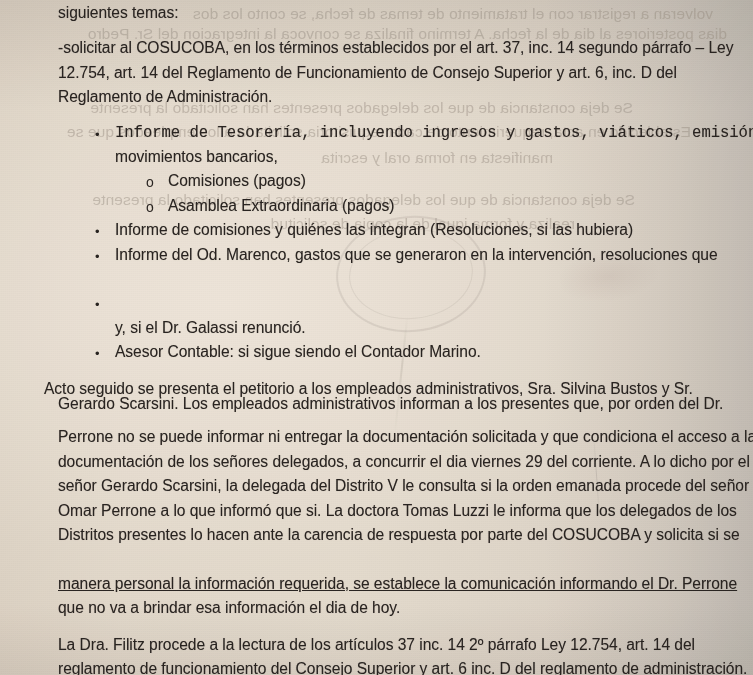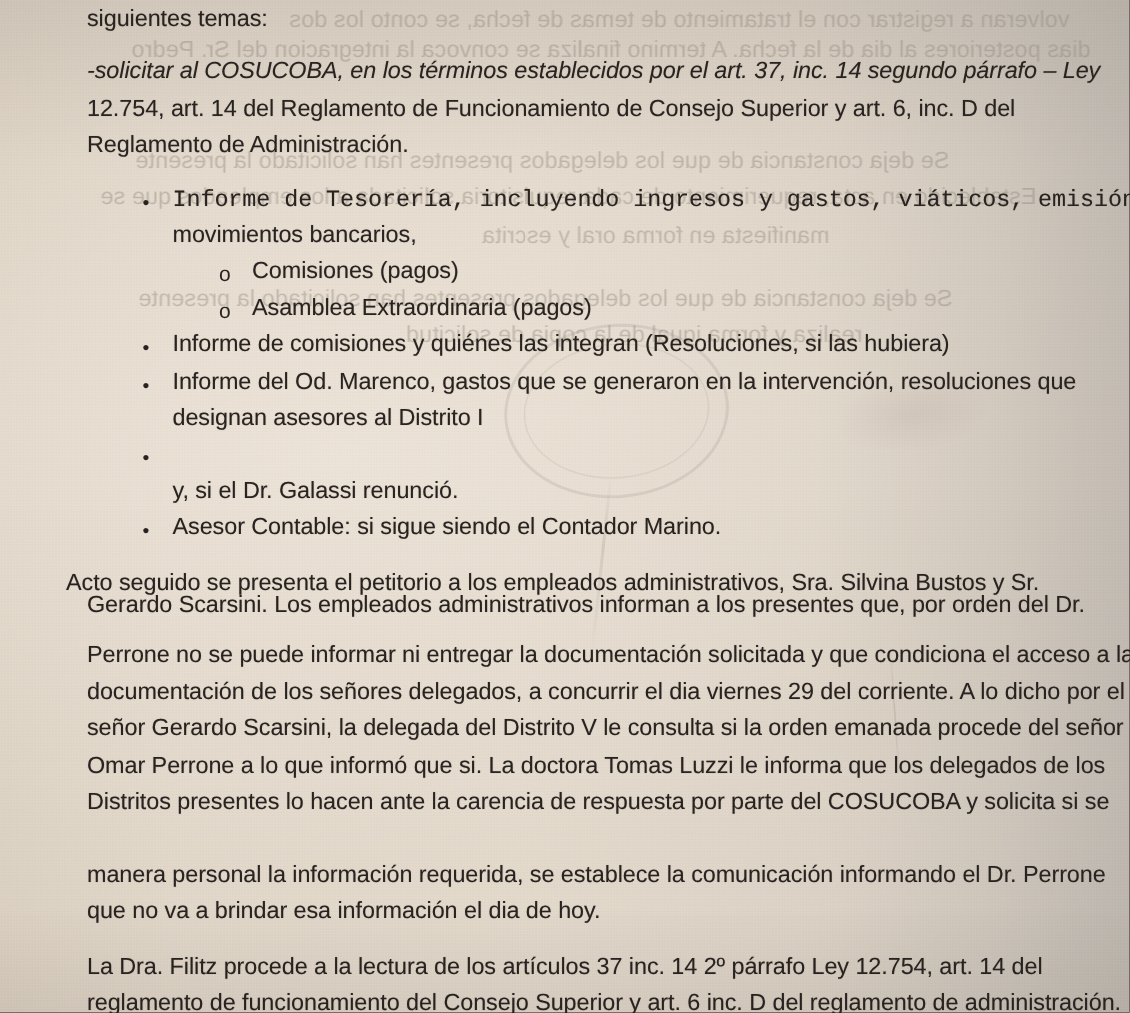--- a/index.html
+++ b/index.html
@@ -164,46 +164,45 @@
       <div class="bleed-line" style="left: 26px; top: 22px;">dias posteriores al dia de la fecha. A termino finaliza se convoca la integracion del Sr. Pedro</div>
       <div class="bleed-line" style="left: 120px; top: 96px;">Se deja constancia de que los delegados presentes han solicitado la presente</div>
       <div class="bleed-line" style="left: 62px; top: 120px;">Establecido en acta, requerimiento de cada requisitoria solicitada a los empleados que se</div>
       <div class="bleed-line" style="left: 200px; top: 146px;">manifiesta en forma oral y escrita</div>
       <div class="bleed-line" style="left: 118px; top: 188px;">Se deja constancia de que los delegados presentes han solicitado la presente</div>
       <div class="bleed-line" style="left: 178px; top: 212px;">realiza y forma igual de la copia de solicitud</div>
     </div>
 
   <div id="text-layer">
       <div class="tline" style="left: 58px; top: 1px;">siguientes temas:</div>
-      <div class="tline" style="left: 58px; top: 36.4px; font-style: italic;">-solicitar al COSUCOBA, en los términos establecidos por el art. 37, inc. 14 segundo párrafo – Ley</div>
+      <div class="tline" style="left: 58px; top: 36.4px;">-solicitar al COSUCOBA, en los términos establecidos por el art. 37, inc. 14 segundo párrafo – Ley</div>
       <div class="tline" style="left: 58px; top: 60.8px;">12.754, art. 14 del Reglamento de Funcionamiento de Consejo Superior y art. 6, inc. D del</div>
       <div class="tline" style="left: 58px; top: 85.2px;">Reglamento de Administración.</div>
       <div class="bullet-mark" style="left: 95px; top: 122.6px;">•</div>
       <div class="tline" style="left: 115px; top: 120.6px; font-family: Liberation Mono, monospace;">Informe de Tesorería, incluyendo ingresos y gastos, viáticos, emisión de cheques,</div>
       <div class="tline" style="left: 115px; top: 145px;">movimientos bancarios,</div>
       <div class="subbullet-mark" style="left: 146px; top: 170.4px;">o</div>
       <div class="tline" style="left: 168px; top: 169.4px;">Comisiones (pagos)</div>
       <div class="subbullet-mark" style="left: 146px; top: 194.8px;">o</div>
       <div class="tline" style="left: 168px; top: 193.8px;">Asamblea Extraordinaria (pagos)</div>
       <div class="bullet-mark" style="left: 95px; top: 220.2px;">•</div>
       <div class="tline" style="left: 115px; top: 218.2px;">Informe de comisiones y quiénes las integran (Resoluciones, si las hubiera)</div>
       <div class="bullet-mark" style="left: 95px; top: 244.6px;">•</div>
       <div class="tline" style="left: 115px; top: 242.6px;">Informe del Od. Marenco, gastos que se generaron en la intervención, resoluciones que</div>
-      <div class="tline" style="left: 115px; top: 267px;">designan asesores al Distrito I</div>
       <div class="bullet-mark" style="left: 95px; top: 293.4px;">•</div>
       <div class="tline" style="left: 115px; top: 315.8px;">y, si el Dr. Galassi renunció.</div>
       <div class="bullet-mark" style="left: 95px; top: 342.2px;">•</div>
       <div class="tline" style="left: 115px; top: 340.2px;">Asesor Contable: si sigue siendo el Contador Marino.</div>
       <div class="tline" style="left: 44px; top: 376.6px;">Acto seguido se presenta el petitorio a los empleados administrativos, Sra. Silvina Bustos y Sr.</div>
       <div class="tline" style="left: 58px; top: 392px;">Gerardo Scarsini. Los empleados administrativos informan a los presentes que, por orden del Dr.</div>
       <div class="tline" style="left: 58px; top: 425.4px;">Perrone no se puede informar ni entregar la documentación solicitada y que condiciona el acceso a la</div>
       <div class="tline" style="left: 58px; top: 449.8px;">documentación de los señores delegados, a concurrir el dia viernes 29 del corriente. A lo dicho por el</div>
       <div class="tline" style="left: 58px; top: 474.2px;">señor Gerardo Scarsini, la delegada del Distrito V le consulta si la orden emanada procede del señor</div>
       <div class="tline" style="left: 58px; top: 498.6px;">Omar Perrone a lo que informó que si. La doctora Tomas Luzzi le informa que los delegados de los</div>
       <div class="tline" style="left: 58px; top: 523px;">Distritos presentes lo hacen ante la carencia de respuesta por parte del COSUCOBA y solicita si se</div>
-      <div class="tline" style="left: 58px; top: 571.8px;">manera personal la información requerida, se establece la comunicación informando el Dr. Perrone</div>
+      <div class="tline" style="left: 58px; top: 571.8px; text-decoration: underline;">manera personal la información requerida, se establece la comunicación informando el Dr. Perrone</div>
       <div class="tline" style="left: 58px; top: 596.2px;">que no va a brindar esa información el dia de hoy.</div>
       <div class="tline" style="left: 58px; top: 632.6px;">La Dra. Filitz procede a la lectura de los artículos 37 inc. 14 2º párrafo Ley 12.754, art. 14 del</div>
       <div class="tline" style="left: 58px; top: 657px;">reglamento de funcionamiento del Consejo Superior y art. 6 inc. D del reglamento de administración.</div>
     </div>
 
   <div id="paper-grain"></div>
 </div>
 
 </body></html>

